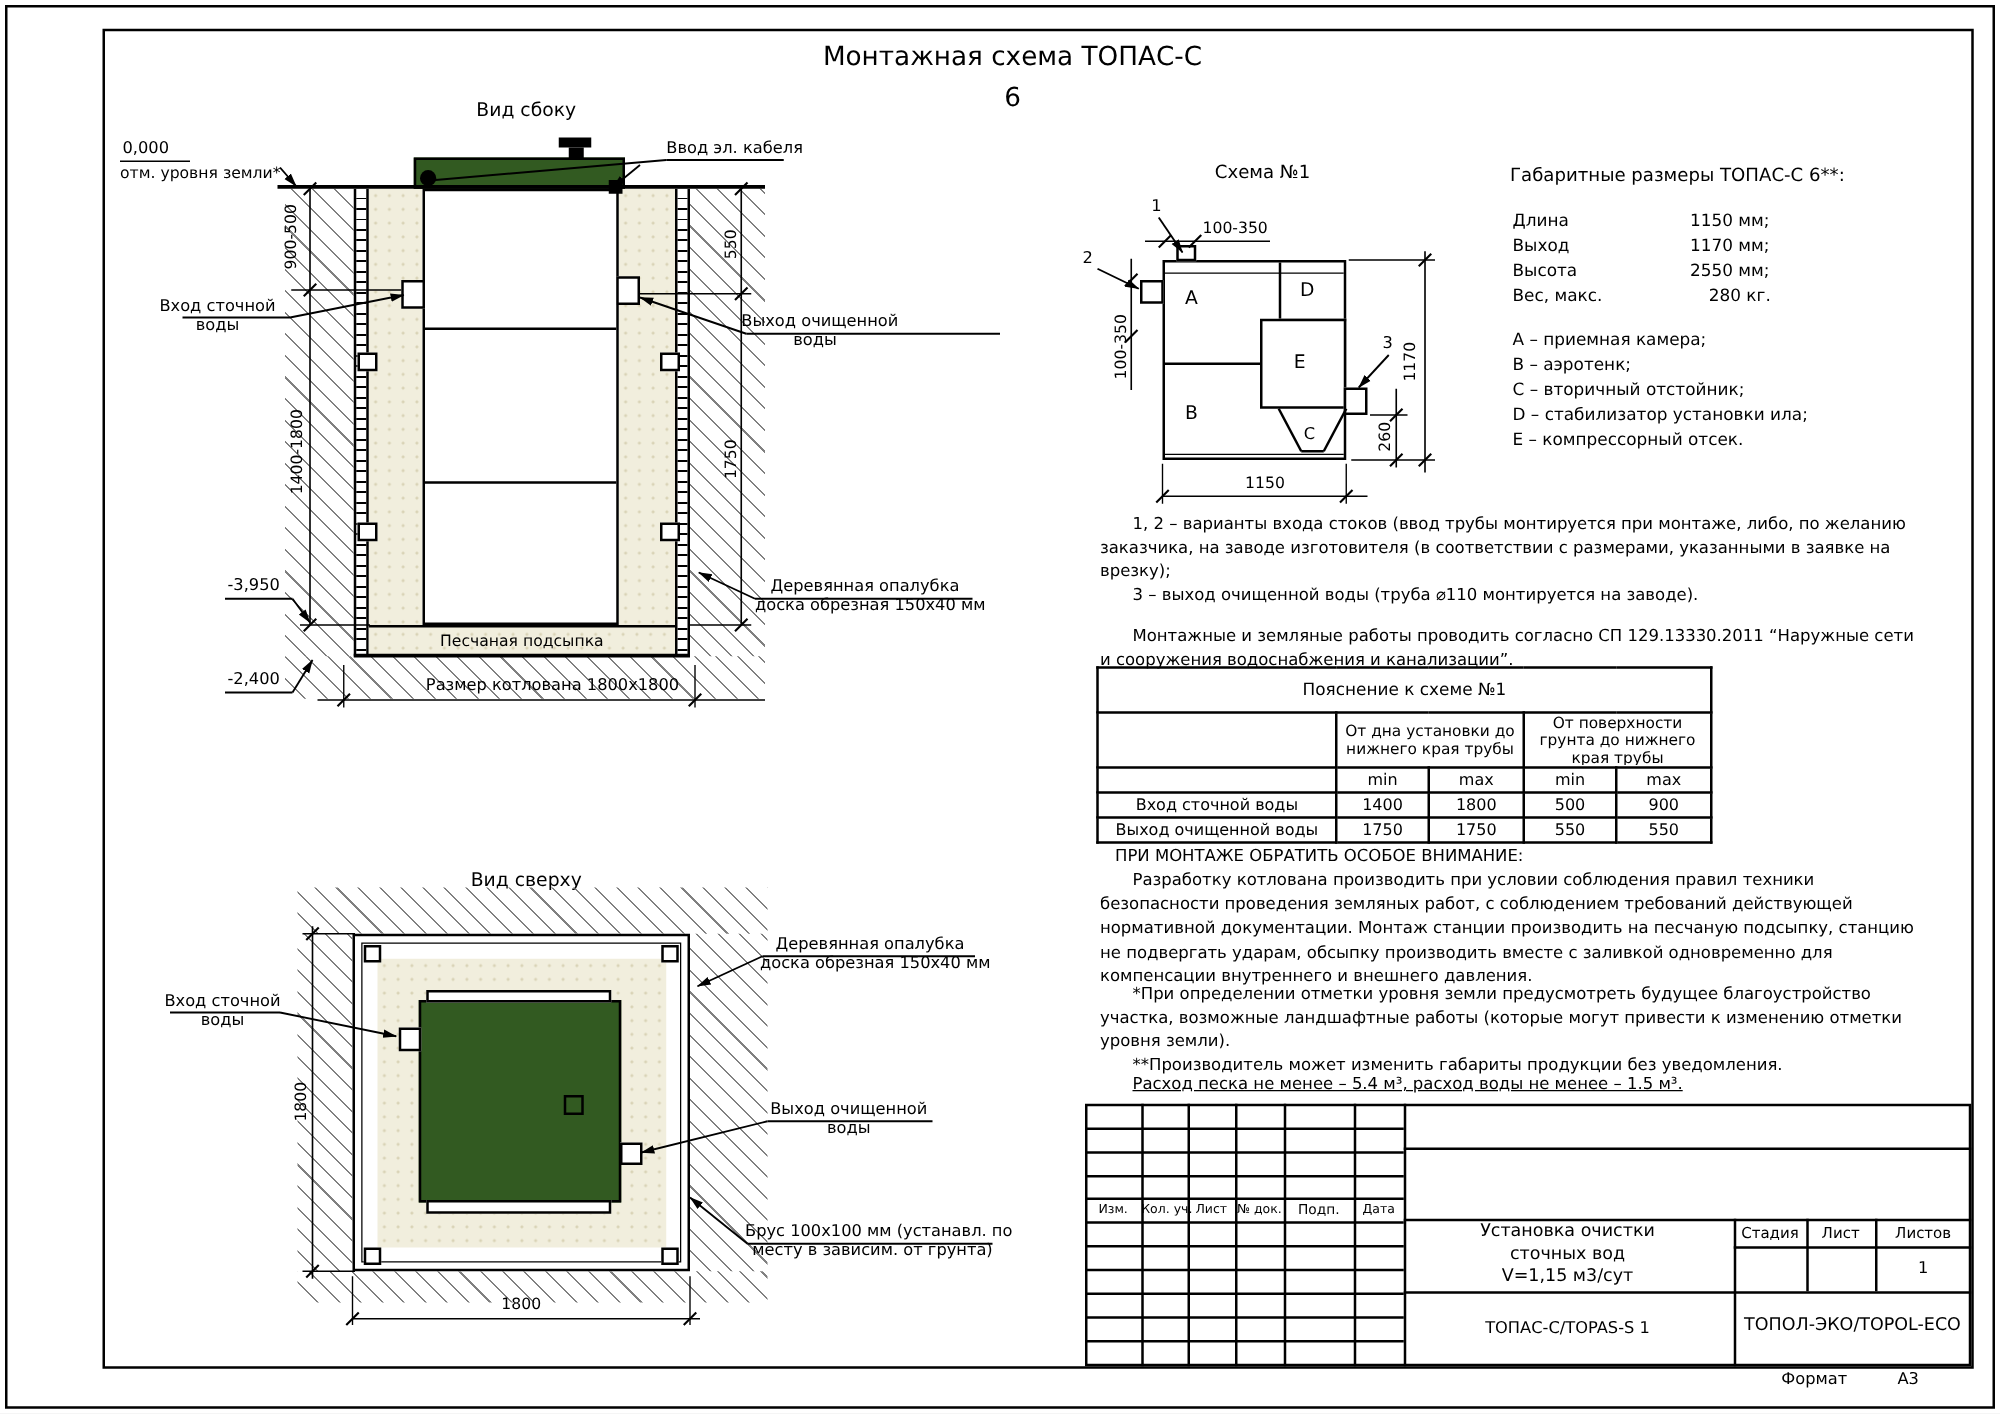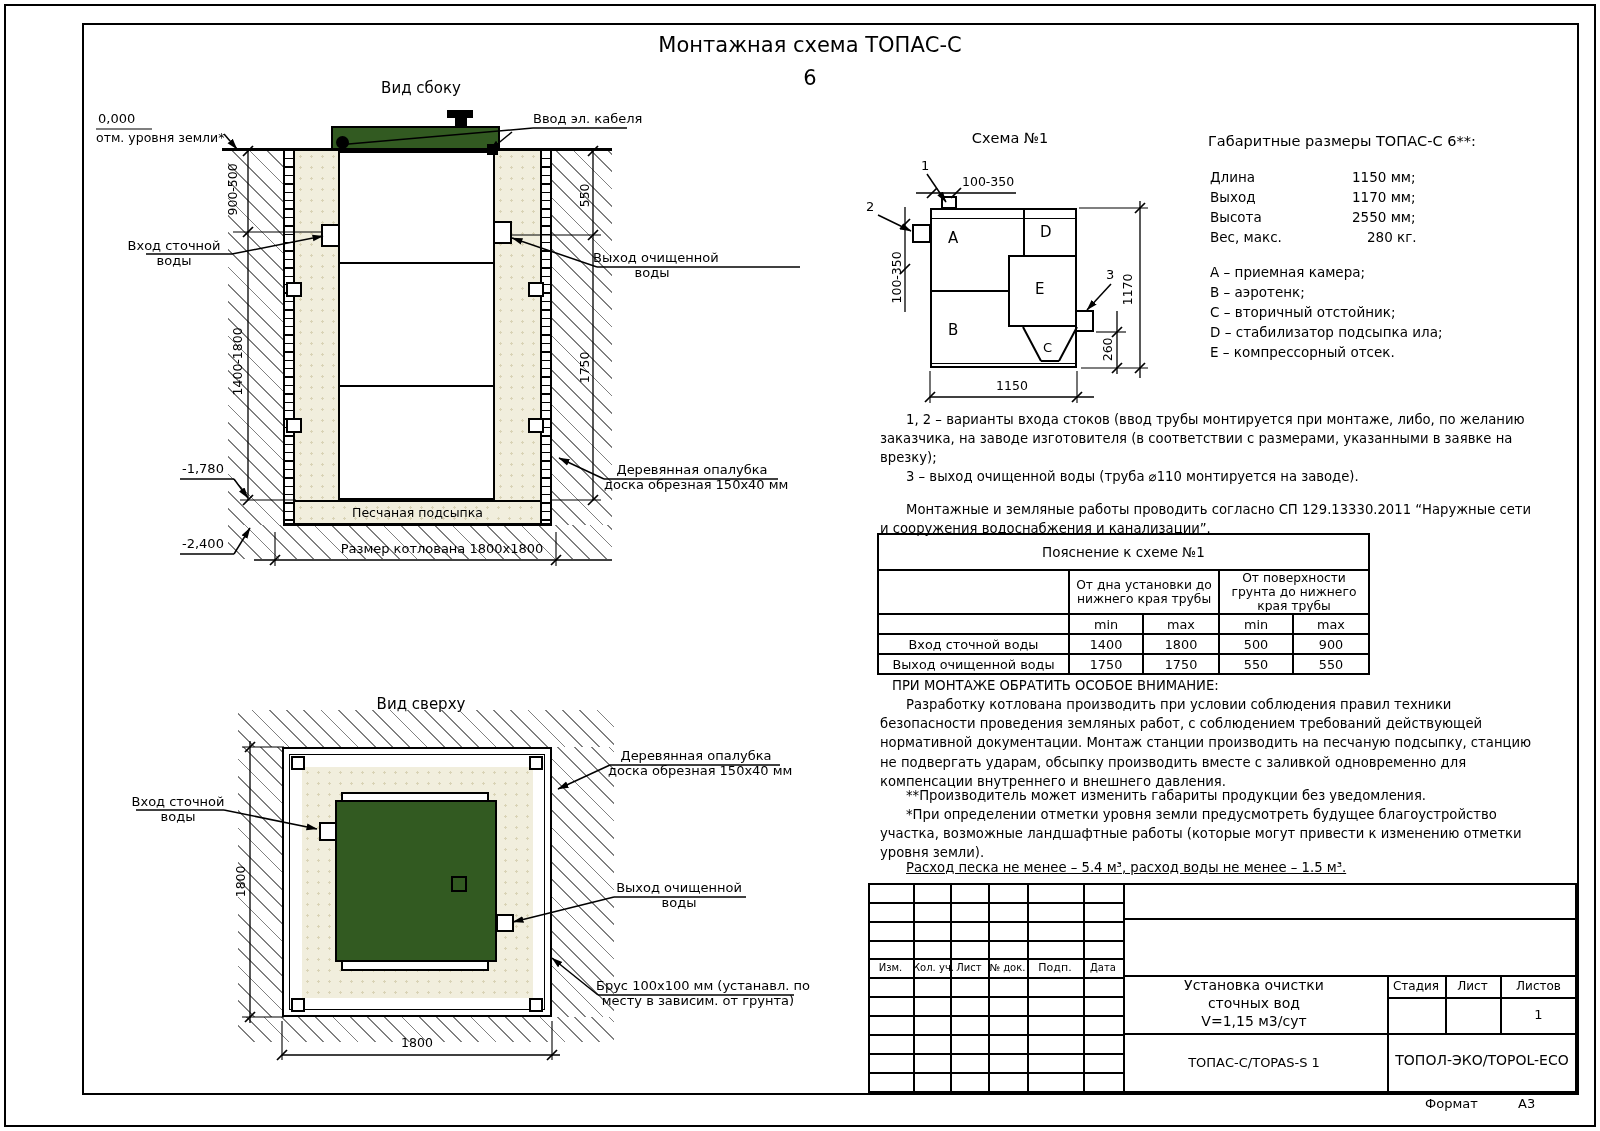--- a/index.html
+++ b/index.html
@@ -85,21 +85,21 @@
     <span style="display:block;">воды</span>
   </div>
   <div class="lbl ctr" style="left:593px;top:250px;width:118px;">
     <span style="display:block;">Выход очищенной</span>
     <span style="display:block;">воды</span>
   </div>
   <div class="lbl ctr" style="left:604px;top:462px;width:176px;">
     <span style="display:block;">Деревянная опалубка</span>
     <span style="display:block;">доска обрезная 150x40 мм</span>
   </div>
-  <div class="lbl" style="left:182px;top:461px;">-1,780</div>
+  <div class="lbl" style="left:182px;top:461px;">-3,950</div>
   <div class="lbl" style="left:182px;top:536px;">-2,400</div>
   <div class="lbl ctr" style="left:322px;top:541px;width:240px;">Размер котлована 1800x1800</div>
 
   <div class="lbl dim ctr vdim" style="left:203px;top:182px;width:60px;">900-500</div>
   <div class="lbl dim ctr vdim" style="left:198px;top:354px;width:80px;">1400-1800</div>
   <div class="lbl dim ctr vdim" style="left:565px;top:188px;width:40px;">550</div>
   <div class="lbl dim ctr vdim" style="left:560px;top:360px;width:50px;">1750</div>
 
   <div class="lbl ctr" style="left:950px;top:130px;width:120px;font-size:14.5px;">Схема №1</div>
   <div class="box" style="left:930px;top:208px;width:147px;height:160px;"></div>
@@ -131,21 +131,21 @@
   <div class="lbl" style="left:1352px;top:170px;font-size:13.5px;">1150 мм;</div>
   <div class="lbl" style="left:1210px;top:190px;font-size:13.5px;">Выход</div>
   <div class="lbl" style="left:1352px;top:190px;font-size:13.5px;">1170 мм;</div>
   <div class="lbl" style="left:1210px;top:210px;font-size:13.5px;">Высота</div>
   <div class="lbl" style="left:1352px;top:210px;font-size:13.5px;">2550 мм;</div>
   <div class="lbl" style="left:1210px;top:230px;font-size:13.5px;">Вес, макс.</div>
   <div class="lbl" style="left:1352px;top:230px;font-size:13.5px;margin-left:15px;">280 кг.</div>
   <div class="lbl" style="left:1210px;top:265px;font-size:13.5px;">А – приемная камера;</div>
   <div class="lbl" style="left:1210px;top:285px;font-size:13.5px;">В – аэротенк;</div>
   <div class="lbl" style="left:1210px;top:305px;font-size:13.5px;">С – вторичный отстойник;</div>
-  <div class="lbl" style="left:1210px;top:325px;font-size:13.5px;">D – стабилизатор подсыпка ила;</div>
+  <div class="lbl" style="left:1210px;top:325px;font-size:13.5px;">D – стабилизатор установки ила;</div>
   <div class="lbl" style="left:1210px;top:345px;font-size:13.5px;">Е – компрессорный отсек.</div>
 
   <div class="para" style="left:880px;top:410px;width:652px;">
     <p>1, 2 – варианты входа стоков (ввод трубы монтируется при монтаже, либо, по желанию заказчика, на заводе изготовителя (в соответствии с размерами, указанными в заявке на врезку);</p>
     <p>3 – выход очищенной воды (труба ⌀110 монтируется на заводе).</p>
     <p style="margin-top:13px;">Монтажные и земляные работы проводить согласно СП 129.13330.2011 “Наружные сети и сооружения водоснабжения и канализации”.</p>
   </div>
 
   <table class="tbl" style="left:877px;top:533px;width:492px;">
     <colgroup>
@@ -186,22 +186,22 @@
       <td>550</td>
     </tr>
   </tbody>
     </table>
 
   <div class="para" style="left:880px;top:676px;width:652px;">
     <p style="text-indent:12px;font-weight:bold;font-weight:normal;">ПРИ МОНТАЖЕ ОБРАТИТЬ ОСОБОЕ ВНИМАНИЕ:</p>
     <p>Разработку котлована производить при условии соблюдения правил техники безопасности проведения земляных работ, с соблюдением требований действующей нормативной документации. Монтаж станции производить на песчаную подсыпку, станцию не подвергать ударам, обсыпку производить вместе с заливкой одновременно для компенсации внутреннего и внешнего давления.</p>
   </div>
   <div class="para" style="left:880px;top:786px;width:660px;">
+    <p>*При определении отметки уровня земли предусмотреть будущее благоустройство участка, возможные ландшафтные работы (которые могут привести к изменению отметки уровня земли).</p>
     <p>**Производитель может изменить габариты продукции без уведомления.</p>
-    <p>*При определении отметки уровня земли предусмотреть будущее благоустройство участка, возможные ландшафтные работы (которые могут привести к изменению отметки уровня земли).</p>
   </div>
   <div class="para u" style="left:880px;top:858px;width:660px;text-indent:26px;">Расход песка не менее – 5.4 м³, расход воды не менее – 1.5 м³.</div>
 
   <div class="lbl ctr" style="left:366px;top:696px;width:110px;font-size:15px;">Вид сверху</div>
   <div class="hatch" style="left:238px;top:710px;width:376px;height:37px;"></div>
   <div class="hatch" style="left:238px;top:747px;width:44px;height:270px;"></div>
   <div class="hatch" style="left:552px;top:747px;width:62px;height:270px;"></div>
   <div class="hatch" style="left:238px;top:1017px;width:376px;height:25px;"></div>
   <div class="box thick" style="left:282px;top:747px;width:270px;height:270px;"></div>
   <div class="abs" style="left:289px;top:754px;width:256px;height:256px;border:1.5px solid #000;box-sizing:border-box;"></div>

